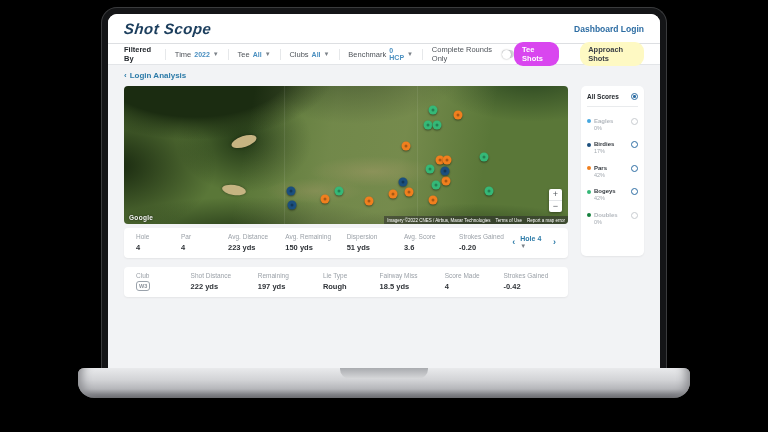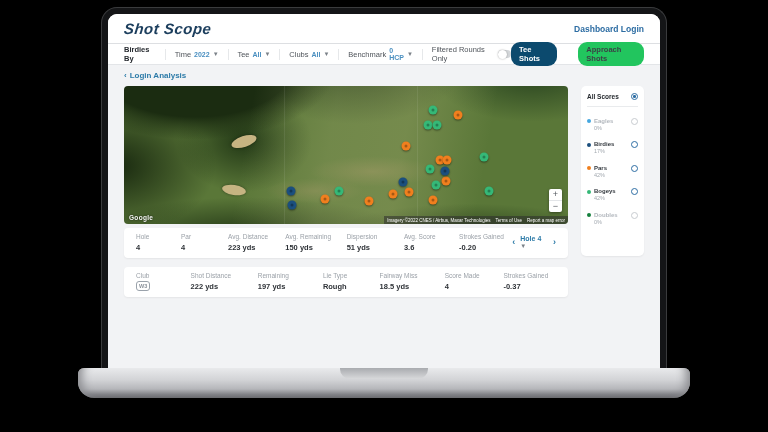--- a/index.html
+++ b/index.html
@@ -33,22 +33,22 @@
   .filter-title { font-weight:bold; color:#25292e; }
   .fdiv { width:1px; height:11px; background:#e6e8ea; margin:0 9px; }
   .fitem { display:flex; align-items:center; gap:3px; }
   .fvalue { color:#4a8fc0; font-weight:bold; font-size:7px; }
   .chev { color:#7b8188; font-size:6px; }
   .toggle { width:15px; height:8px; border-radius:5px; background:#d4d7da;
     position:relative; margin-left:4px; }
   .toggle .knob { position:absolute; left:0px; top:-0.5px; width:9px; height:9px;
     border-radius:50%; background:#fff; box-shadow:0 0 2px rgba(0,0,0,.35); }
   .pill { border-radius:9px; padding:3px 8px; font-size:7.5px; font-weight:bold; }
-  .pill-active { background:#0c4a6e; color:#fff; margin-left:auto; }
-  .pill-inactive { background:#22c55e; color:#3c4046; margin-left:21px; }
+  .pill-active { background:#d946ef; color:#fff; margin-left:auto; }
+  .pill-inactive { background:#fef9c3; color:#3c4046; margin-left:21px; }
 
   
   .breadcrumb { padding:6px 16px 4px; font-size:8px; font-weight:bold; color:#2d7ba8;
     flex:0 0 auto; display:flex; gap:3px; align-items:center; }
 
   
   .main-row { display:flex; padding:2px 16px 0; flex:0 0 auto; }
   .left-col { flex:1; min-width:0; }
   .map-card { position:relative; height:138px; border-radius:4px; overflow:hidden;
     background-color:#5a7738;
@@ -119,21 +119,21 @@
 
 <div class="laptop-screen">
   <div class="screen-inner">
 
     <div class="app-header">
       <div class="logo">Shot Scope</div>
       <div class="login-link">Dashboard Login</div>
     </div>
 
     <div class="filter-bar">
-      <span class="filter-title">Birdies By</span>
+      <span class="filter-title">Filtered By</span>
       <span class="fdiv"></span>
       <span class="fitem">
         <span>Time</span>
         <span class="fvalue">2022</span>
         <span class="chev">▼</span>
       </span>
       <span class="fdiv"></span>
       <span class="fitem">
         <span>Tee</span>
         <span class="fvalue">All</span>
@@ -146,21 +146,21 @@
         <span class="chev">▼</span>
       </span>
       <span class="fdiv"></span>
       <span class="fitem">
         <span>Benchmark</span>
         <span class="fvalue">0 HCP</span>
         <span class="chev">▼</span>
       </span>
       <span class="fdiv"></span>
       <span class="fitem">
-        <span>Filtered Rounds Only</span>
+        <span>Complete Rounds Only</span>
         <span class="toggle">
             <span class="knob"></span>
           </span>
       </span>
       <span class="pill pill-active">Tee Shots</span>
       <span class="pill pill-inactive">Approach Shots</span>
     </div>
 
     <div class="breadcrumb">
       <span>‹</span>
@@ -271,21 +271,21 @@
           <div class="scol" style="width:15.5%">
             <span class="slabel">Fairway Miss</span>
             <span class="svalue">18.5 yds</span>
           </div>
           <div class="scol" style="width:14%">
             <span class="slabel">Score Made</span>
             <span class="svalue">4</span>
           </div>
           <div class="scol">
             <span class="slabel">Strokes Gained</span>
-            <span class="svalue">-0.37</span>
+            <span class="svalue">-0.42</span>
           </div>
         </div>
       </div>
 
       <div class="score-panel">
         <div class="all-row">
           <span class="all-label">All Scores</span>
           <span class="radio radio-selected"></span>
         </div>
         <div class="score-row muted">

